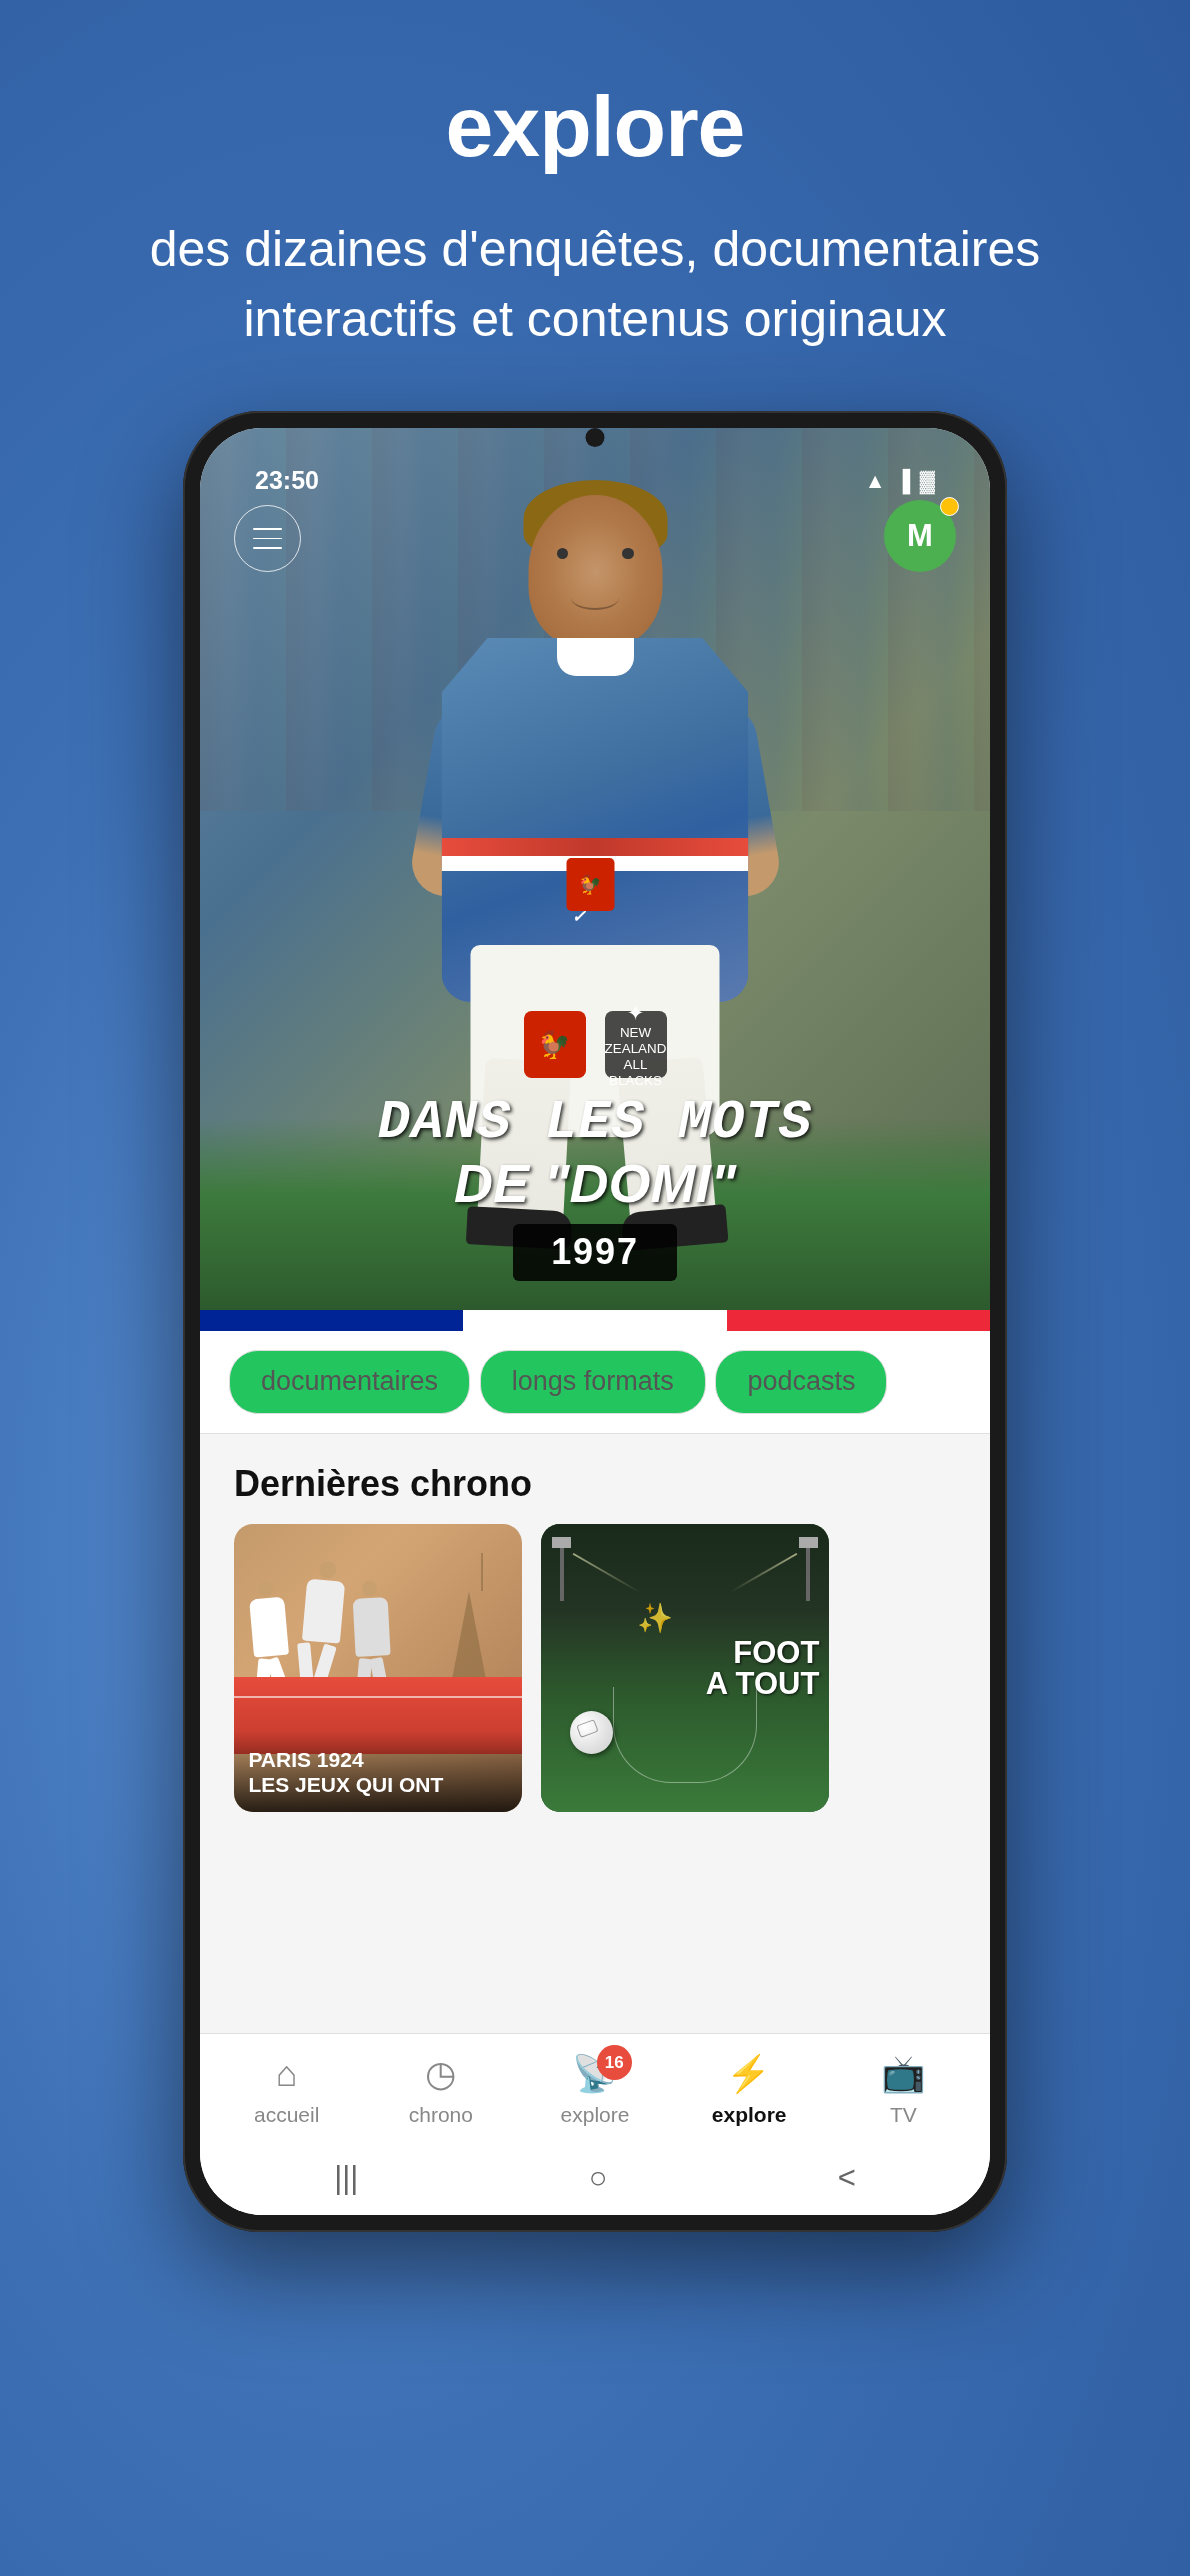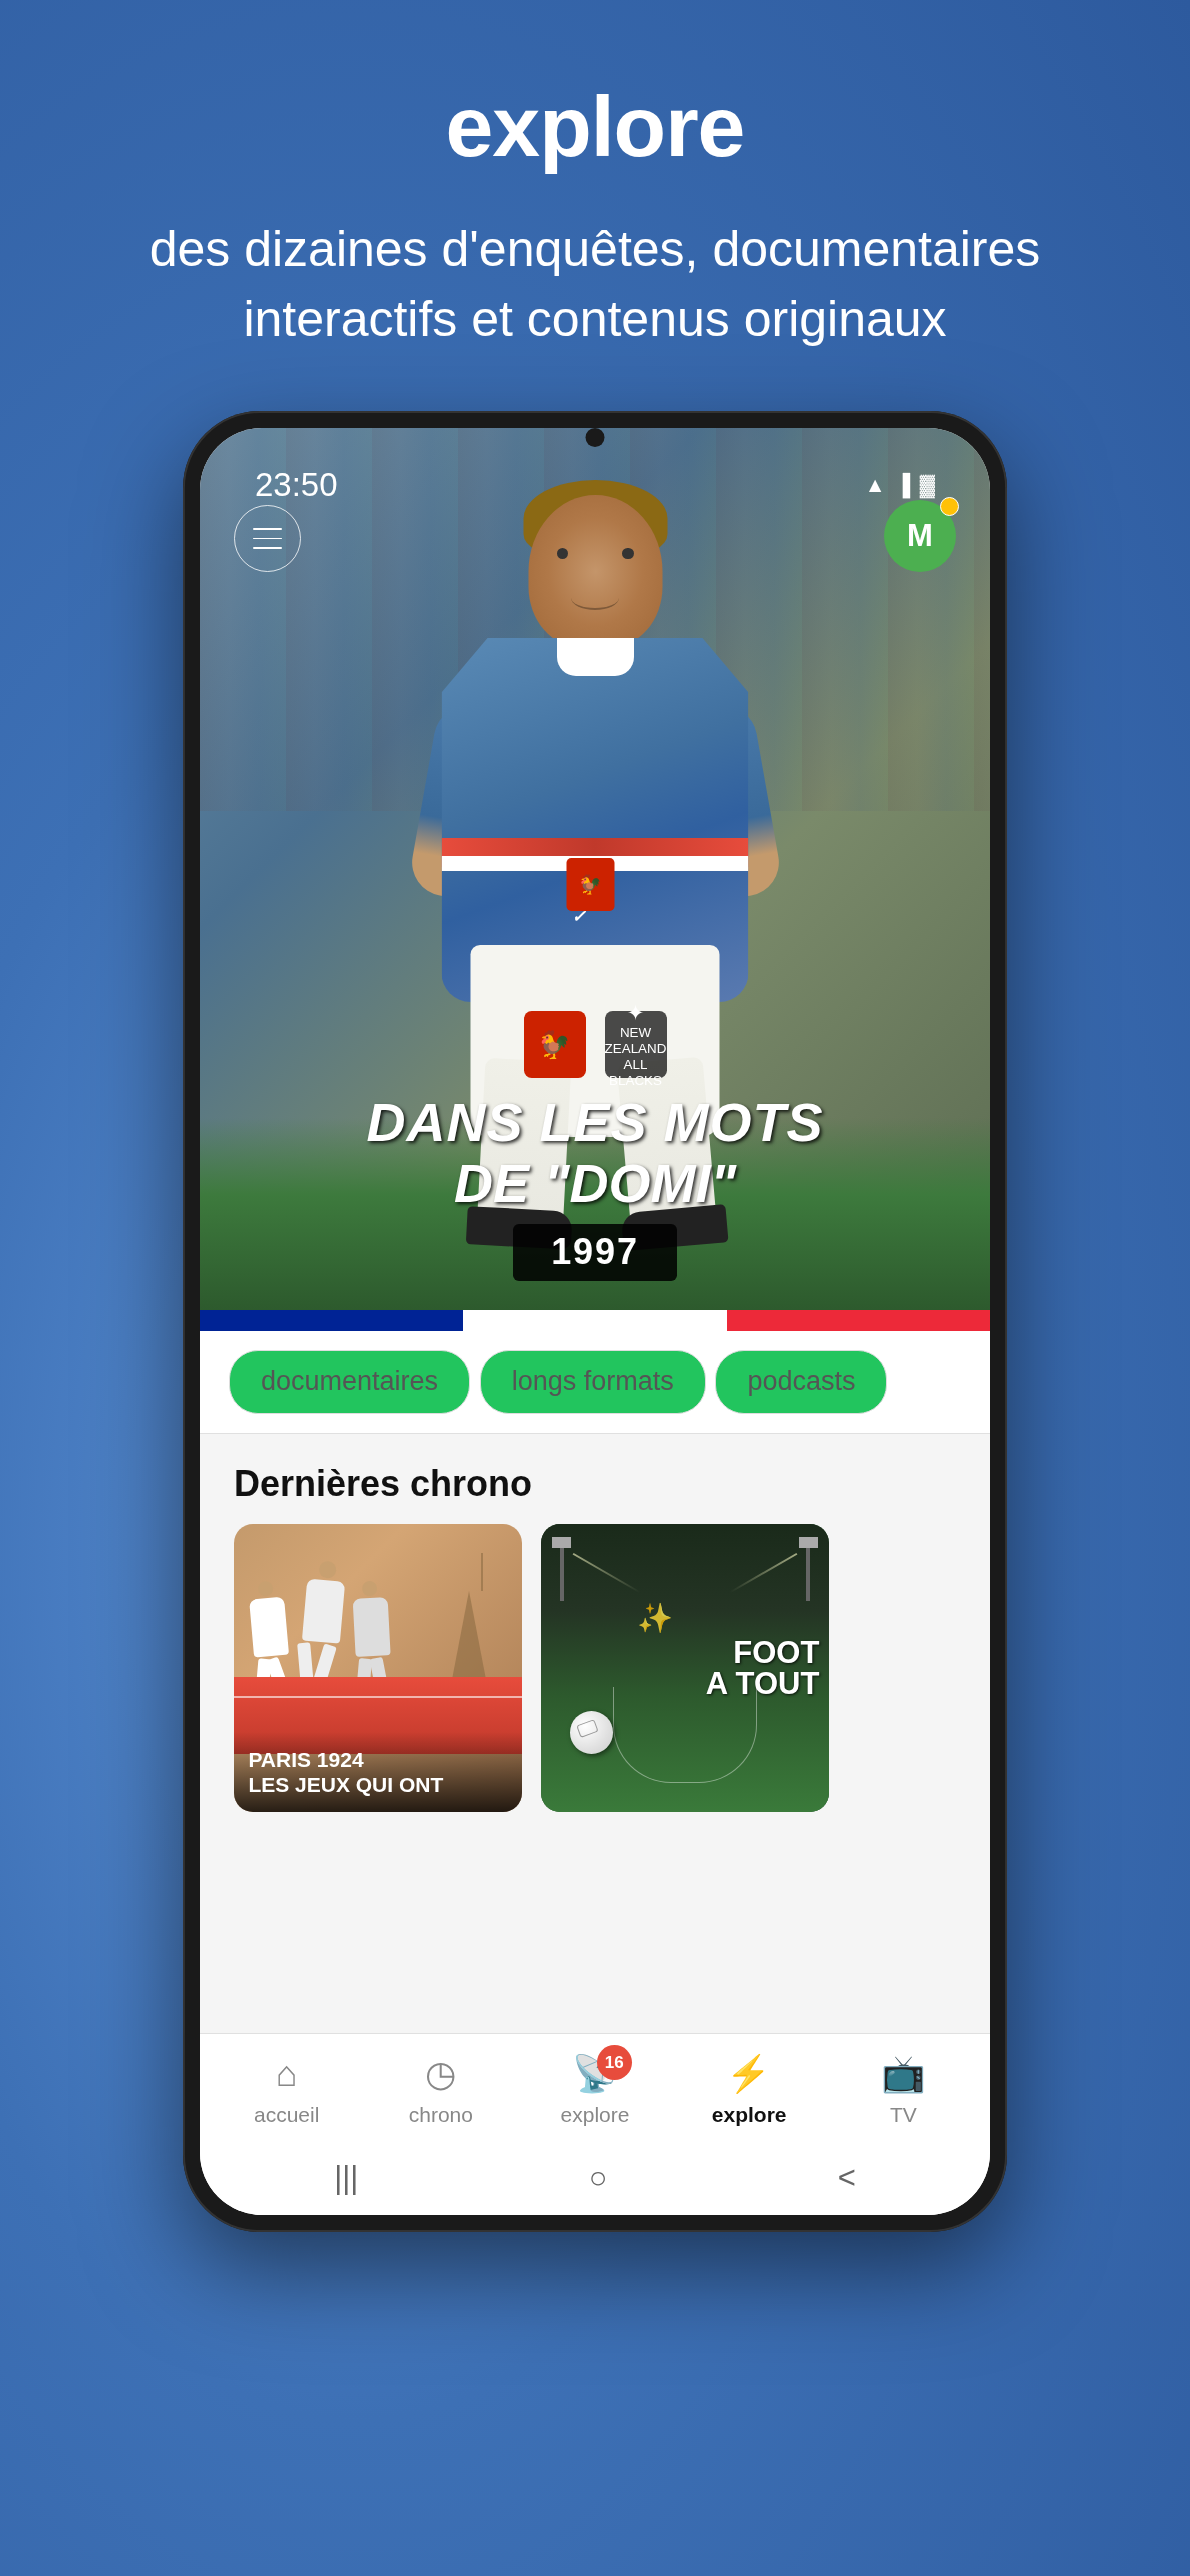--- a/index.html
+++ b/index.html
@@ -98,22 +98,22 @@
       background: transparent;
       position: absolute;
       top: 17px;
       left: 17px;
       right: 17px;
       z-index: 5;
     }
 
     .status-time {
       color: white;
-      font-size: 33px;
-      font-weight: 400;
+      font-size: 25px;
+      font-weight: 700;
     }
 
     .status-icons {
       display: flex;
       gap: 9.6px;
       align-items: center;
     }
 
     .status-icon {
       color: white;
@@ -300,20 +300,21 @@
 
     .hero-title {
       color: white;
       font-size: 54px;
       font-weight: 900;
       text-shadow: 1.9px 1.9px 3.8px rgba(0,0,0,0.8);
       line-height: 1.1;
       letter-spacing: 1px;
       text-transform: uppercase;
       font-style: italic;
+      font-family: Liberation Mono, monospace;
     }
 
     .hero-subtitle {
       color: white;
       font-size: 54px;
       font-weight: 900;
       text-shadow: 1.9px 1.9px 3.8px rgba(0,0,0,0.8);
       font-style: italic;
       text-transform: uppercase;
     }

